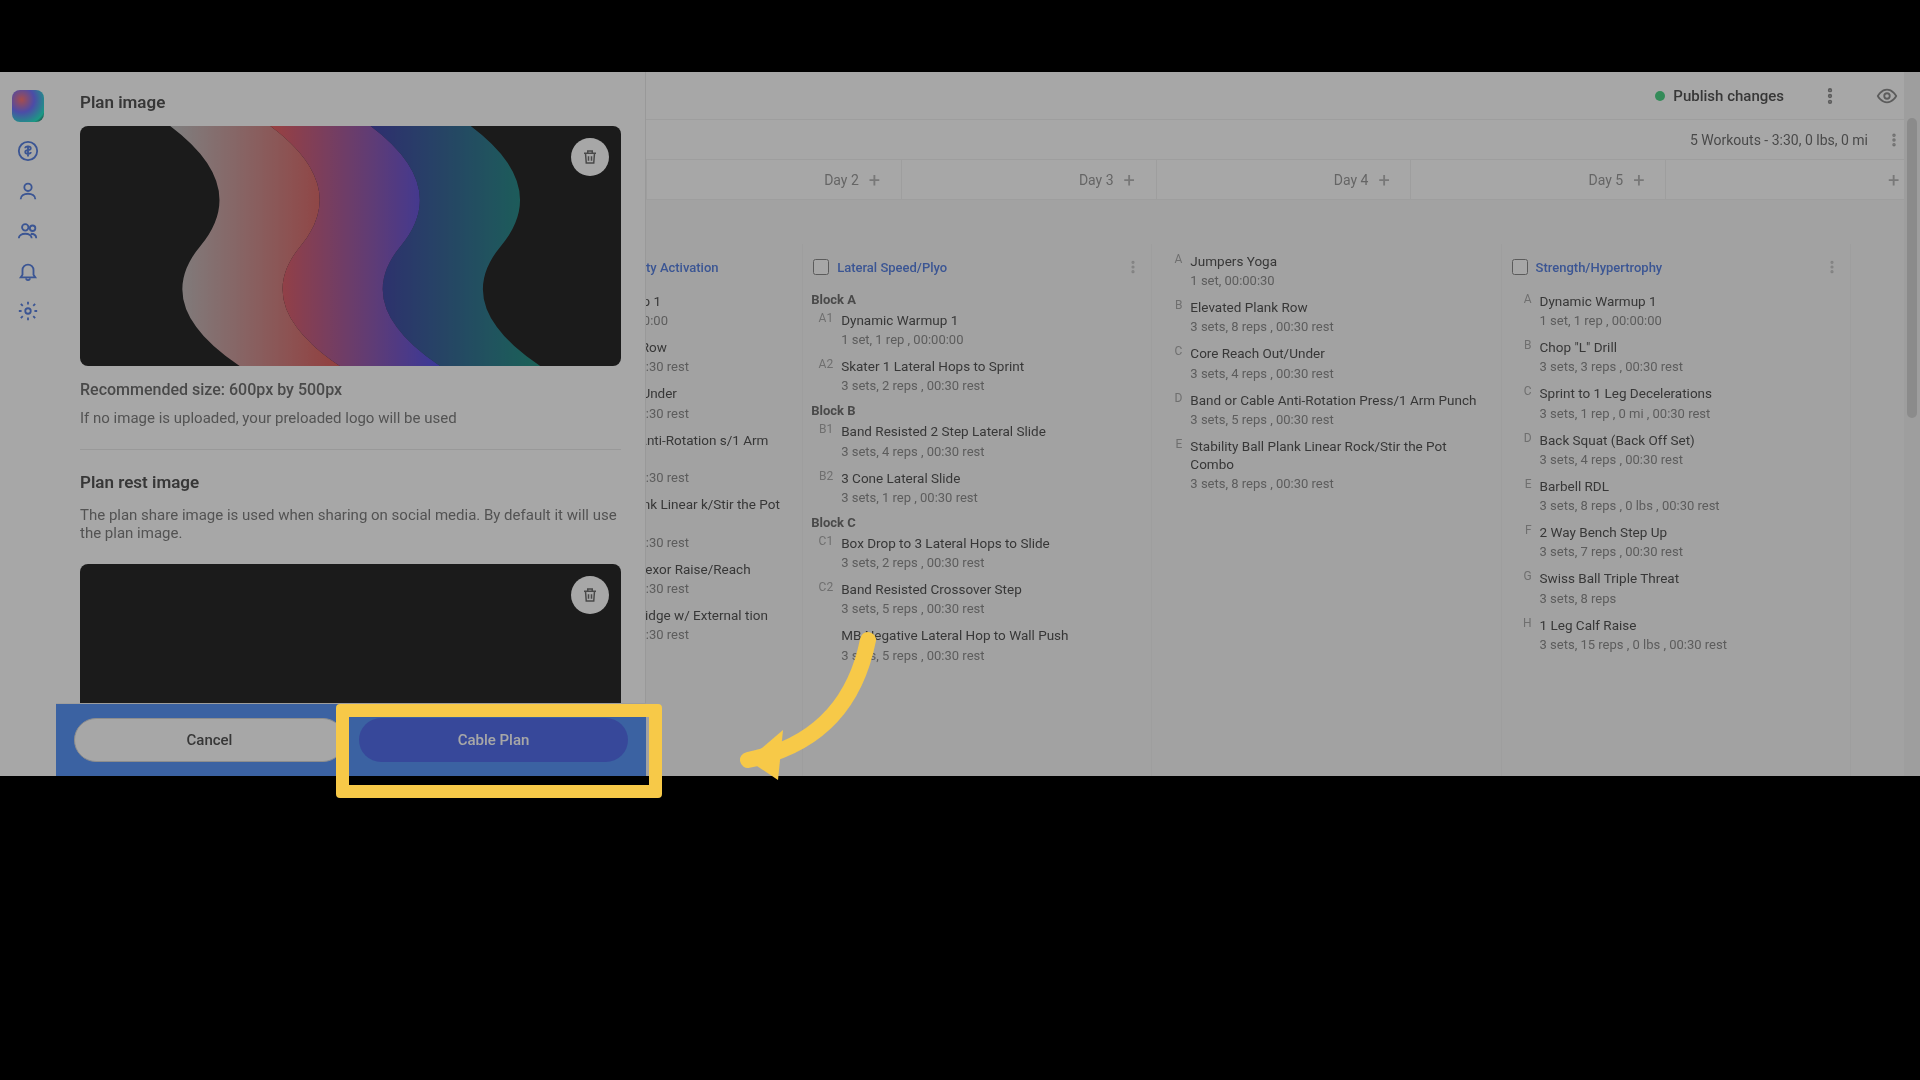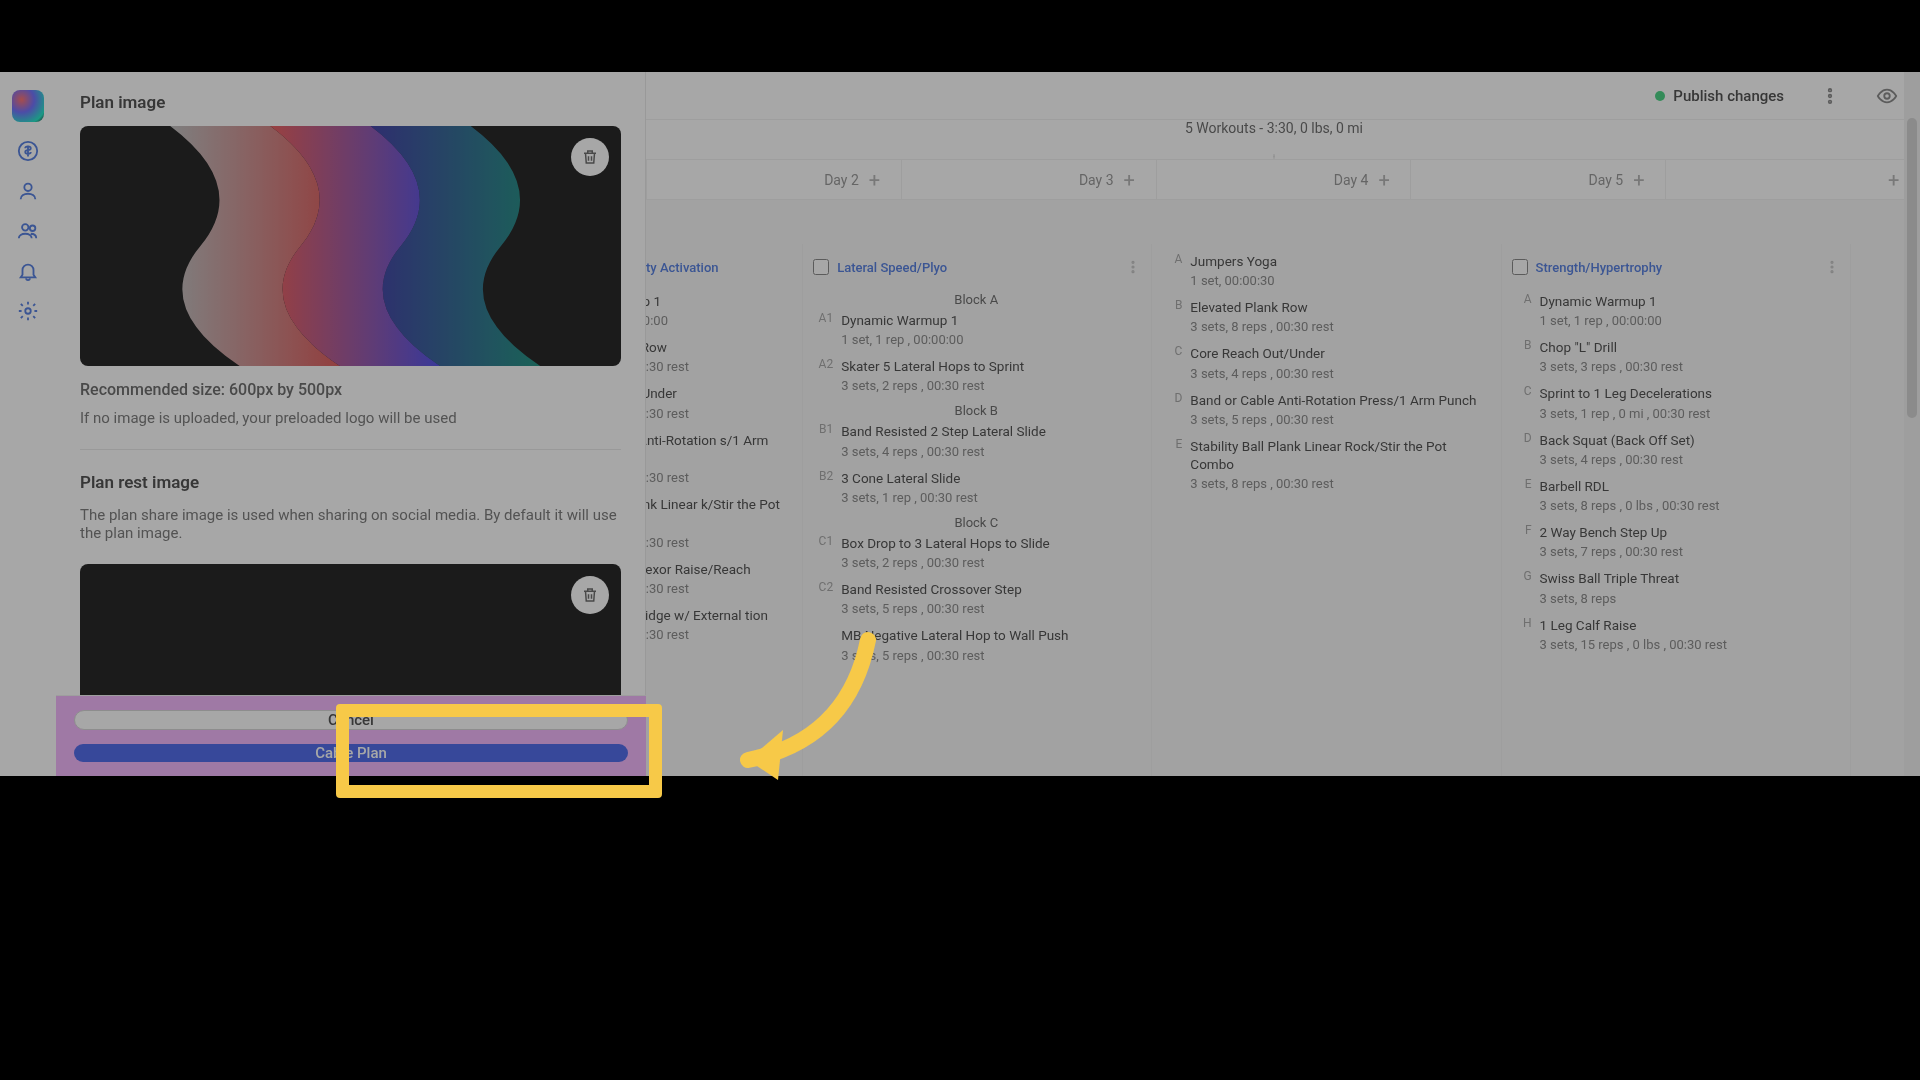--- a/index.html
+++ b/index.html
@@ -17,50 +17,50 @@
 .left-panel::-webkit-scrollbar { width: 10px; }
 .left-panel::-webkit-scrollbar-thumb { background: #ccc; border-radius: 5px; }
 .section-title { font-size: 17px; font-weight: 600; color: #333; margin-bottom: 14px; }
 .image-box { position: relative; width: 100%; height: 240px; background: #000; border-radius: 8px; overflow: hidden; margin-bottom: 14px; }
 .image-box .wave { position:absolute; inset:0; }
 .image-box .del { position:absolute; top:12px; right:12px; width:38px; height:38px; border-radius:50%; background:#fff; display:flex; align-items:center; justify-content:center; cursor:pointer; box-shadow:0 2px 6px rgba(0,0,0,.25);}
 .image-box .del svg { width:18px; height:18px; stroke:#555; fill:none; stroke-width:2;}
 .hint { font-size: 16px; color: #555; margin-bottom: 10px; font-weight: 500;}
 .hint2 { font-size: 15px; color: #666; margin-bottom: 22px; }
 .divider { height:1px; background:#e5e5e5; margin: 0 0 22px 0; }
-.footer-bar { position: absolute; left: 56px; bottom: 0; width: 590px; background:#f0abfc; padding: 14px 18px; display:flex; gap:14px; border-top:1px solid #eee;flex-direction:column;}
+.footer-bar { position: absolute; left: 56px; bottom: 0; width: 590px; background:#3b82f6; padding: 14px 18px; display:flex; gap:14px; border-top:1px solid #eee;}
 .btn { flex:1; height:44px; border-radius:22px; font-size:15px; font-weight:500; display:flex; align-items:center; justify-content:center; cursor:pointer; }
 .btn-cancel { background:#fff; border:1px solid #d0d0d0; color:#333; }
 .btn-save { background:#3353e8; color:#fff; border:none; }
 
 
 .planner { position:absolute; left:646px; top:0; right:0; height:100%; background:#f6f6f6; }
 .planner-top { height:48px; display:flex; align-items:center; justify-content:flex-end; padding:0 22px; gap:36px; background:#fff; border-bottom:1px solid #eee;}
 .publish { display:flex; align-items:center; gap:8px; font-size:15px; color:#333; font-weight:500;}
 .publish .dot { width:10px; height:10px; border-radius:50%; background:#2ecc71; }
 .dots-v { width:20px; height:20px; stroke:#777; fill:none; stroke-width:2;}
 .eye { width:22px; height:22px; stroke:#777; fill:none; stroke-width:2;}
 
 .week-header { height:44px; display:flex; background:#fff; border-bottom:1px solid #eee; position:relative;}
 .week-header .dayhdr { flex:1; display:flex; align-items:center; justify-content:center; font-size:13px; font-weight:600; color:#999; letter-spacing:1px;}
-.summary-row { height:40px; background:#fff; border-bottom:1px solid #eee; display:flex; align-items:center; justify-content:flex-end; padding-right:18px; font-size:14px; color:#555; gap:18px;flex-direction:column;}
+.summary-row { height:40px; background:#fff; border-bottom:1px solid #eee; display:flex; align-items:center; justify-content:flex-end; padding-right:18px; font-size:14px; color:#555; gap:18px;}
 .summary-row .dots-v { width:16px; height:16px; stroke:#999;}
 
 .day-row { height:40px; background:#fff; border-bottom:1px solid #eee; display:flex;}
 .day-row .cell { flex:1; display:flex; align-items:center; justify-content:flex-end; padding-right:14px; font-size:14px; color:#888; gap:10px; border-left:1px solid #eee;}
 .day-row .plus { width:18px; height:18px; color:#aaa; font-size:20px; line-height:18px;}
 
 .columns { position:absolute; top:172px; left:0; right:0; bottom:0; display:flex; overflow:hidden;}
 .col { flex:1; border-left:1px solid #eee; padding:8px 10px; font-size:13px; color:#444; overflow:hidden; position:relative;}
 .col:first-child { border-left:none; }
 .col-head { display:flex; align-items:center; gap:8px; height:30px; margin-bottom:10px;}
 .col-head input[type=checkbox]{ width:16px; height:16px; accent-color:#999;}
 .col-title { color:#3b6bdb; font-weight:500; flex:1; white-space:nowrap; overflow:hidden; text-overflow:ellipsis;}
 .col-head .dots-v { width:16px; height:16px; stroke:#bbb;}
-.block-label { font-size:13px; color:#555; margin:10px 0 4px -2px; font-weight:400;text-align:center;}
+.block-label { font-size:13px; color:#555; margin:10px 0 4px -2px; font-weight:700;}
 .ex { margin-bottom:10px; }
 .ex-row1 { display:flex; gap:8px; align-items:flex-start;}
 .ex-badge { font-size:12px; color:#999; min-width:20px; text-align:right;}
 .ex-name { flex:1; font-size:13.5px; color:#333; line-height:1.35;}
 .ex-meta { font-size:13px; color:#777; margin-left:28px; margin-top:3px;}
 
 
 .dim { position:absolute; inset:0; background:rgba(60,60,60,0.45); pointer-events:none; }
 
 
@@ -277,21 +277,21 @@
             <div class="ex">
     <div class="ex-row1">
                 <span class="ex-badge">A1</span>
     <span class="ex-name">Dynamic Warmup 1</span>
               </div>
     <div class="ex-meta">1 set, 1 rep , 00:00:00</div>
             </div>
             <div class="ex">
     <div class="ex-row1">
                 <span class="ex-badge">A2</span>
-    <span class="ex-name">Skater 5 Lateral Hops to Sprint</span>
+    <span class="ex-name">Skater 1 Lateral Hops to Sprint</span>
               </div>
     <div class="ex-meta">3 sets, 2 reps , 00:30 rest</div>
             </div>
             <div class="block-label">Block B</div>
             <div class="ex">
     <div class="ex-row1">
                 <span class="ex-badge">B1</span>
     <span class="ex-name">Band Resisted 2 Step Lateral Slide</span>
               </div>
     <div class="ex-meta">3 sets, 4 reps , 00:30 rest</div>

